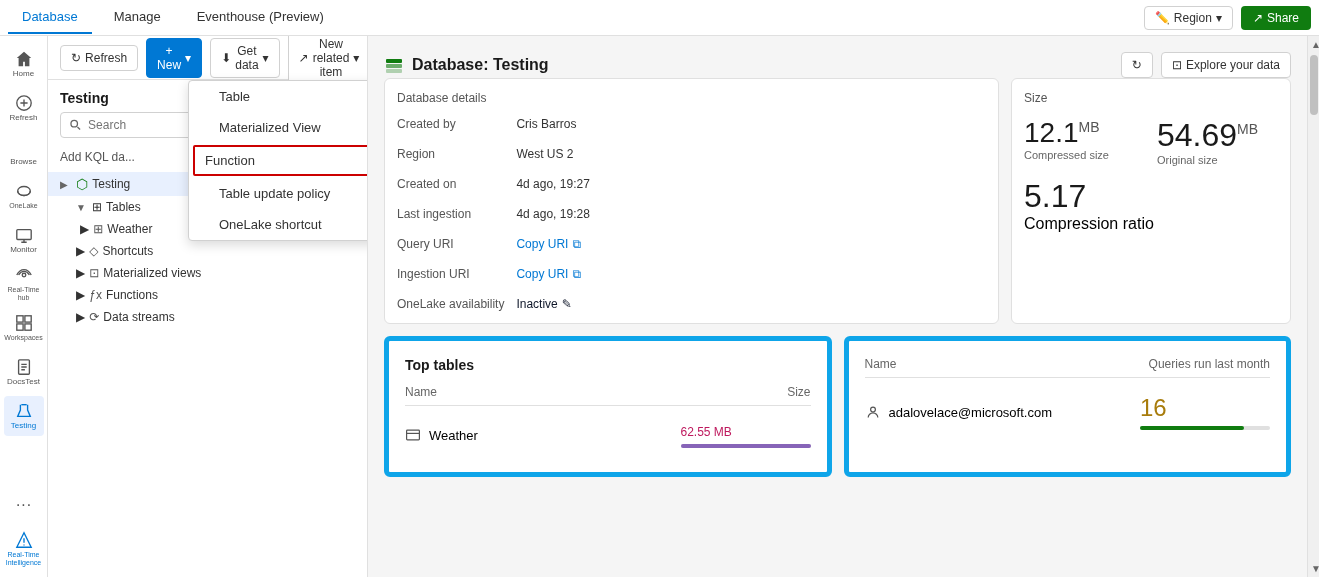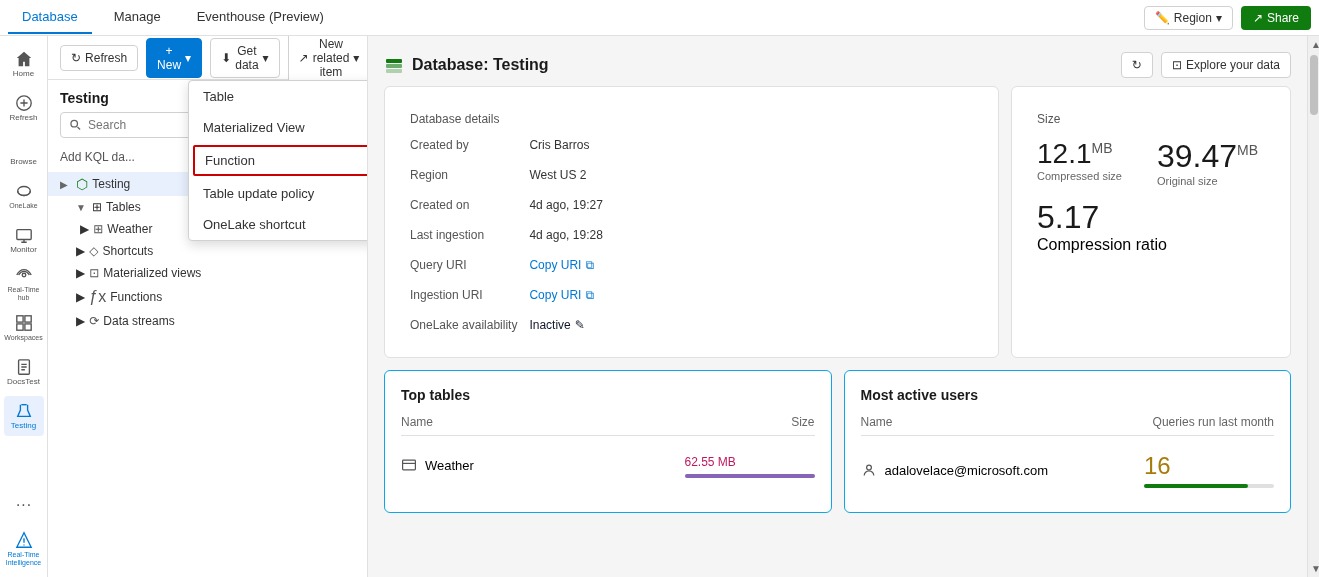--- a/index.html
+++ b/index.html
@@ -128,81 +128,81 @@
       position: absolute;
       top: 44px; left: 140px;
       width: 200px;
       background: #fff;
       border: 1px solid #d1d1d1;
       border-radius: 4px;
       box-shadow: 0 4px 12px rgba(0,0,0,0.15);
       z-index: 100;
     }
     .dropdown-item {
-      padding: 8px 14px; font-size: 13px; color: #333; cursor: pointer;
+      padding: 8px 30px; font-size: 13px; color: #333; cursor: pointer;
     }
     .dropdown-item.highlighted {
       background: #fff;
       border: 2px solid #c00;
       margin: 2px 4px;
       border-radius: 2px;
       padding: 6px 10px;
     }
 
     
     .right-panel {
       flex: 1;
       background: #f5f5f5;
       overflow-y: auto;
       padding: 16px;
     }
 
     
     .db-header {
       display: flex; align-items: center; justify-content: space-between;
-      margin-bottom: 8px;
+      margin-bottom: 0;
     }
     .db-title {
       display: flex; align-items: center; gap: 8px;
       font-size: 16px; font-weight: 600; color: #1a1a1a;
     }
     .db-actions { display: flex; gap: 8px; align-items: center; }
     .action-btn {
       display: flex; align-items: center; gap: 4px;
       border: 1px solid #d1d1d1; border-radius: 4px;
       padding: 5px 10px; font-size: 12px; color: #333; cursor: pointer; background: #fff;
     }
 
     
     .cards-row { display: flex; gap: 12px; margin-bottom: 12px; }
     .card {
       background: #fff;
       border: 1px solid #e0e0e0;
       border-radius: 6px;
-      padding: 25px;
+      padding: 12px;
       flex: 1;
     }
     .card-title { font-size: 12px; color: #555; margin-bottom: 12px; font-weight: 500; }
     .detail-grid { display: grid; grid-template-columns: auto 1fr; gap: 16px 12px; }
     .detail-label { font-size: 12px; color: #555; }
     .detail-value { font-size: 12px; color: #333; }
     .detail-value.link { color: #0078d4; cursor: pointer; display: flex; align-items: center; gap: 4px; }
     .detail-value.inactive { color: #0f172a; display: flex; align-items: center; gap: 4px; }
 
     .size-card { flex: 0 0 280px; }
     .size-grid { display: grid; grid-template-columns: 1fr 1fr; gap: 12px; }
     .size-block .size-num { font-size: 28px; font-weight: 300; color: #1a1a1a; }
     .size-block .size-num sup { font-size: 14px; font-weight: 500; color: #555; }
     .size-block .size-label { font-size: 11px; color: #666; }
     .size-block.large .size-num { font-size: 32px; }
     .size-ratio .size-num { font-size: 32px; font-weight: 400; color: #1a1a1a; }
 
     
     .bottom-cards-row { display: flex; gap: 12px; }
-    .table-card { flex: 1; background: #fff; border: 1px solid #0ea5e9; border-radius: 6px; padding: 16px; }
+    .table-card { flex: 1; background: #fff; border: 5px solid #0ea5e9; border-radius: 6px; padding: 16px; }
     .table-card-title { font-size: 14px; font-weight: 600; color: #1a1a1a; margin-bottom: 12px; }
     .table-header { display: flex; justify-content: space-between; font-size: 12px; color: #666; border-bottom: 1px solid #e0e0e0; padding-bottom: 6px; margin-bottom: 8px; }
     .table-row-item { display: flex; justify-content: space-between; align-items: center; padding: 8px 0; }
     .table-row-item .name { display: flex; align-items: center; gap: 8px; font-size: 13px; }
     .progress-bar-wrap { width: 130px; }
     .progress-bar-bg { height: 4px; background: #e0e0e0; border-radius: 2px; margin-top: 4px; }
     .progress-bar-fill { height: 4px; border-radius: 2px; }
     .purple-bar { background: #8764b8; }
     .green-bar { background: #107c10; }
 
@@ -381,21 +381,21 @@
           <span style="font-size:12px; color:#555">◇</span>
           <span>Shortcuts</span>
         </div>
         <div class="tree-subitem" style="padding-left:28px">
           <span class="chevron">▶</span>
           <span style="font-size:12px; color:#555">⊡</span>
           <span>Materialized views</span>
         </div>
         <div class="tree-subitem" style="padding-left:28px">
           <span class="chevron">▶</span>
-          <span style="font-size:16px; color:#555">ƒx</span>
+          <span style="font-size:12px; color:#555">ƒx</span>
           <span>Functions</span>
         </div>
         <div class="tree-subitem" style="padding-left:28px">
           <span class="chevron">▶</span>
           <span style="font-size:12px; color:#555">⟳</span>
           <span>Data streams</span>
         </div>
       </div>
 
       <div class="dropdown-overlay">
@@ -470,21 +470,21 @@
           <div class="card-title">Size</div>
           <div class="size-grid">
             <div class="size-block">
               <div class="size-num">
                 <span>12.1</span><sup>MB</sup>
               </div>
               <div class="size-label">Compressed size</div>
             </div>
             <div class="size-block large">
               <div class="size-num">
-                <span>39.47</span><sup>MB</sup>
+                <span>54.69</span><sup>MB</sup>
               </div>
               <div class="size-label">Original size</div>
             </div>
             <div class="size-ratio" style="grid-column:1/3">
               <div class="size-num">5.17</div>
               <div class="size-label">Compression ratio</div>
             </div>
           </div>
         </div>
       </div>
@@ -508,21 +508,20 @@
             <div class="progress-bar-wrap">
               <span style="font-size:12px; color:#be185d">62.55 MB</span>
               <div class="progress-bar-bg">
                   <div class="progress-bar-fill purple-bar" style="width:100%"></div>
                 </div>
             </div>
           </div>
         </div>
 
         <div class="table-card">
-          <div class="table-card-title">Most active users</div>
           <div class="table-header">
             <span>Name</span>
             <span>Queries run last month</span>
           </div>
           <div class="table-row-item">
             <span class="name">
               <svg width="16" height="16" viewBox="0 0 20 20" fill="none" stroke="#555" stroke-width="1.5">
                   <circle cx="10" cy="7" r="3"></circle>
                   <path d="M4 17c0-3.3 2.7-6 6-6s6 2.7 6 6"></path>
                 </svg>

